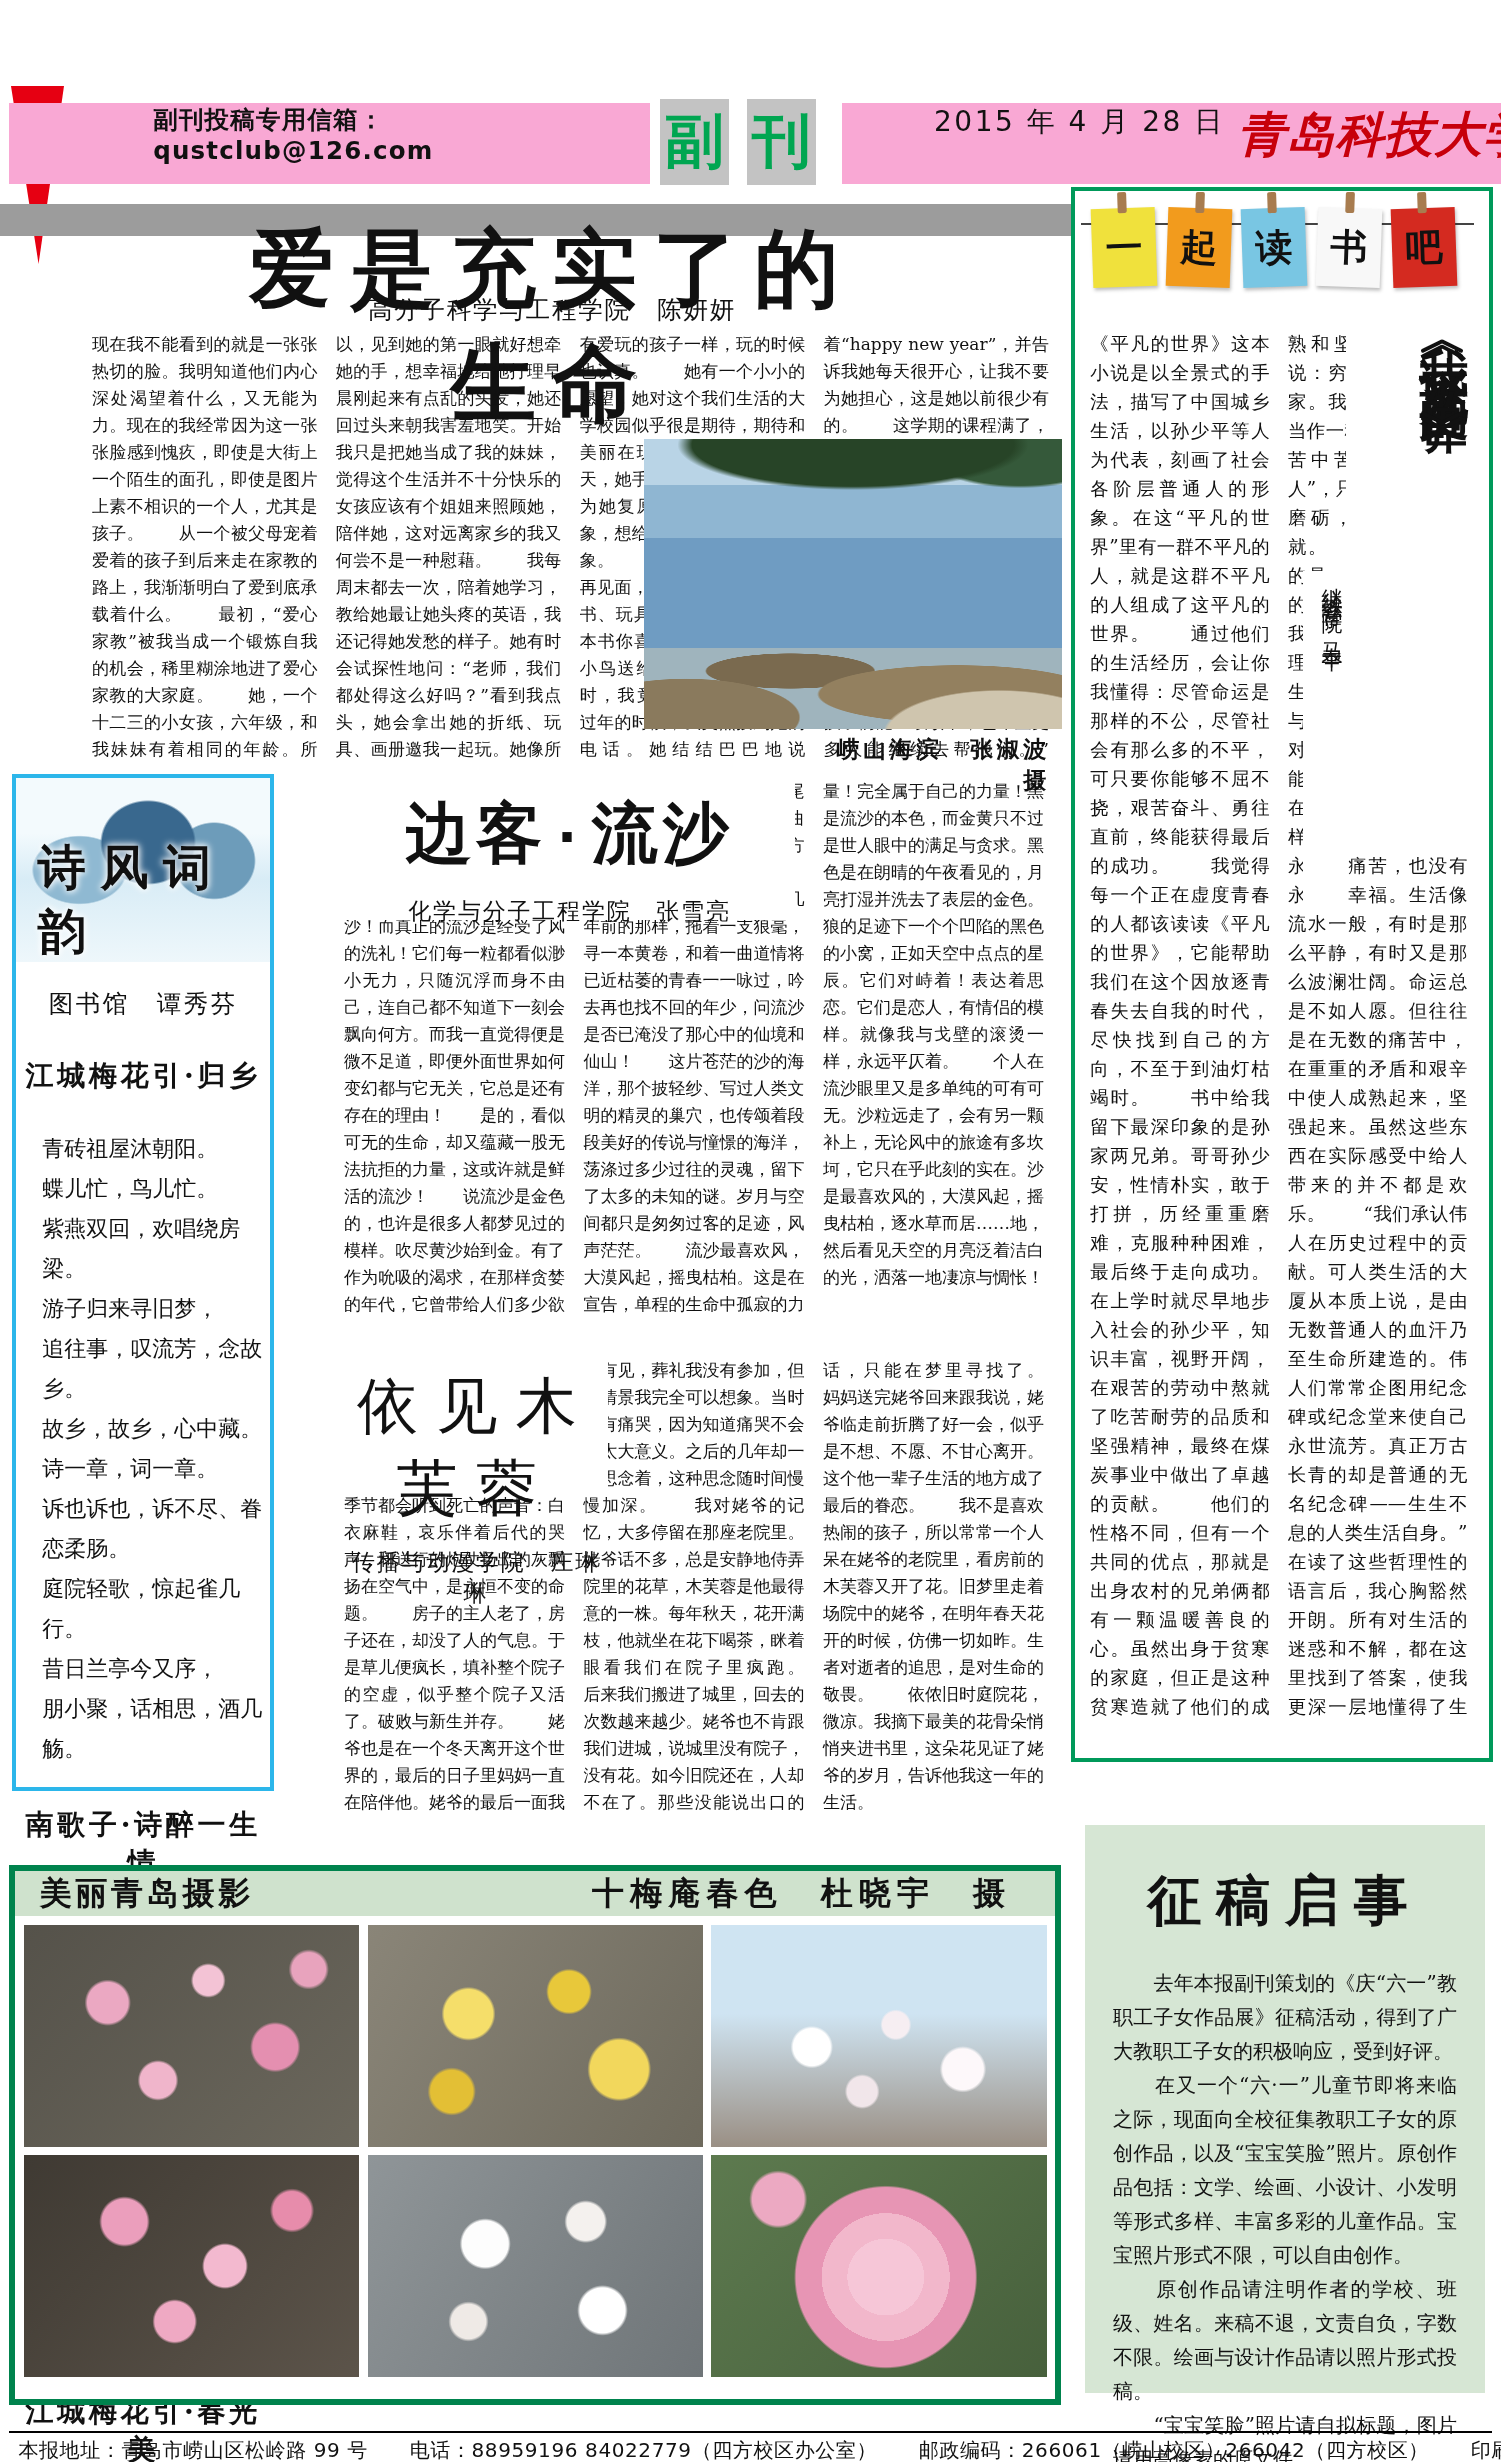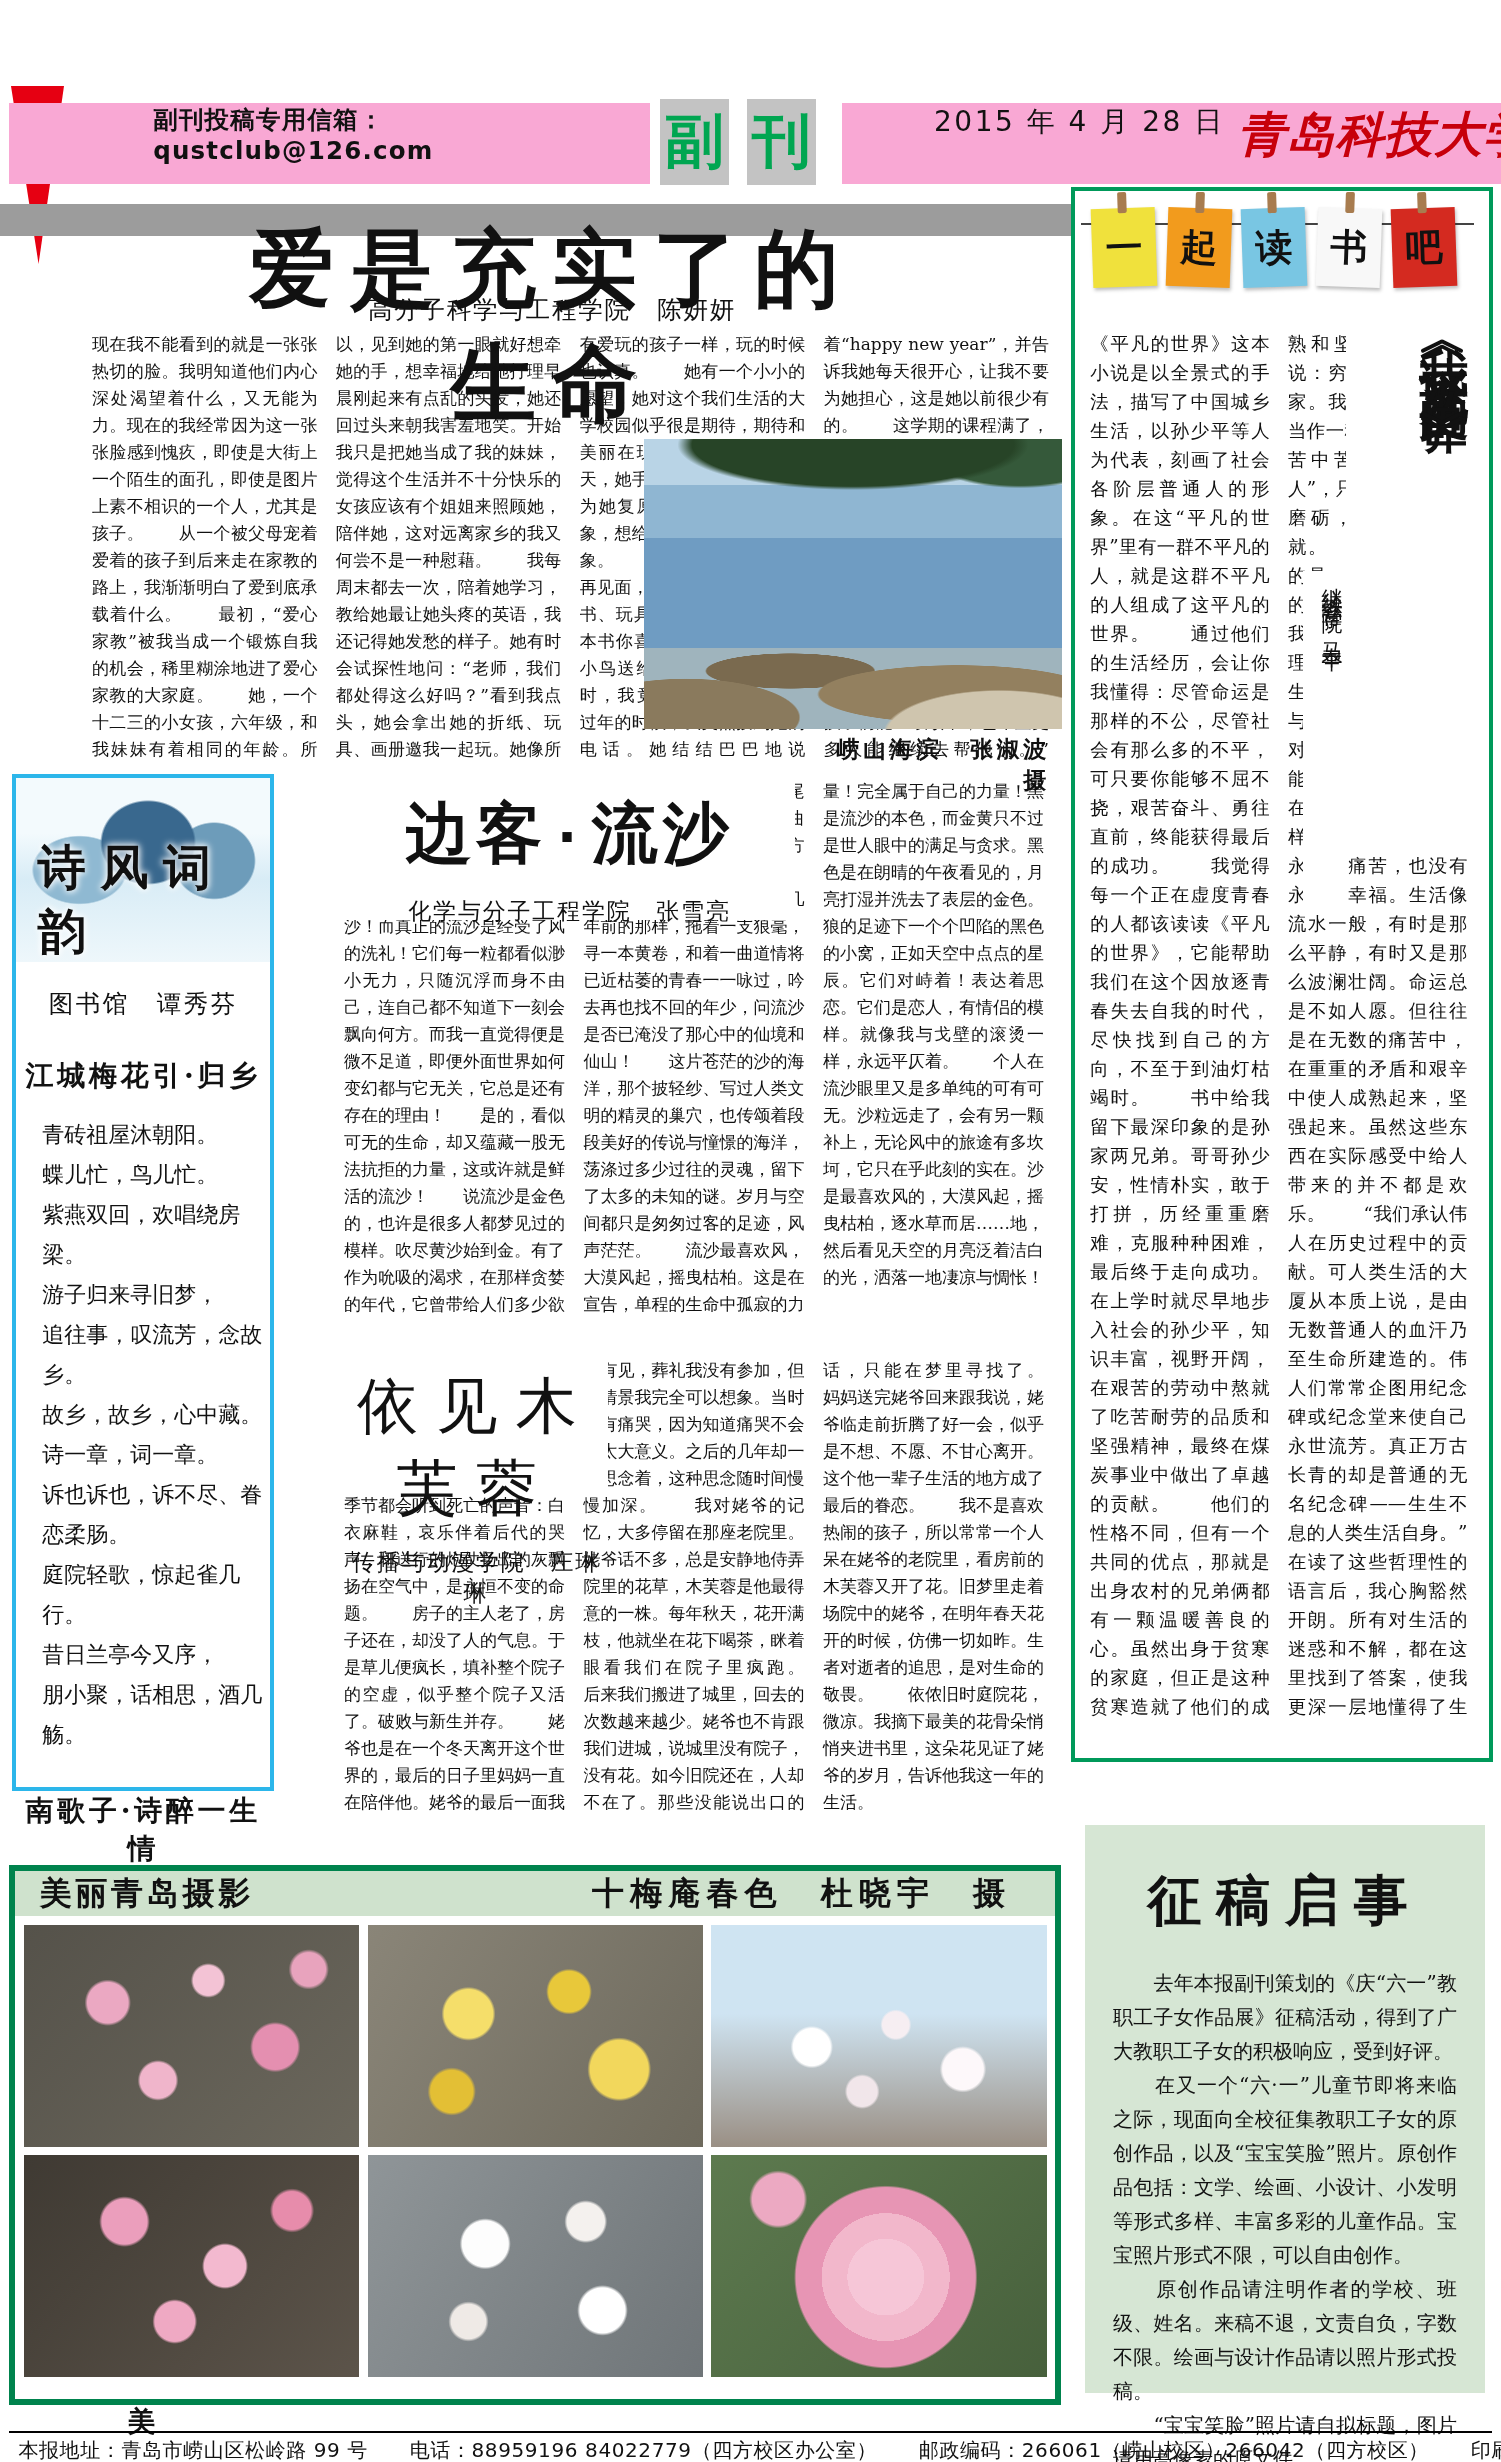--- a/index.html
+++ b/index.html
@@ -39,21 +39,21 @@
   .poetry-box{border:4.9px solid #2cb6ea;background:#fff;}
   .poetry-banner{position:relative;height:184px;overflow:hidden;background:
       radial-gradient(ellipse 45% 55% at 52% 35%, #39688e 0 40%, transparent 42%),
       radial-gradient(ellipse 35% 45% at 78% 45%, #6d9cba 0 45%, transparent 47%),
       radial-gradient(ellipse 40% 40% at 25% 50%, #8fb9d2 0 45%, transparent 47%),
       linear-gradient(#f3fafd 0 30%, #d8ecf6 55%, #eef7fb 100%);}
   .poetry-banner .cal{position:absolute;left:21.5px;top:58px;font-size:48px;font-weight:bold;
       letter-spacing:14.7px;color:#101010;text-shadow:0 0 6.1px #fff,0 0 8.6px #fff;}
   .poem-byline{font-size:24.5px;text-align:center;letter-spacing:2.5px;margin-top:24.5px;}
   .poem-title{font-size:28px;font-weight:bold;text-align:center;letter-spacing:3.7px;margin-top:37px;}
-  .poem-lines{font-size:22px;line-height:40px;white-space:pre-line;padding-left:26px;margin-top:20px;}
+  .poem-lines{font-size:22px;line-height:40px;white-space:pre-line;padding-left:26px;margin-top:34px;}
   
   .sand-titleblock,.hib-titleblock{background:#fff;text-align:center;}
   .sand-title{font-size:66px;font-weight:900;font-family:Liberation Mono, monospace;letter-spacing:4.9px;}
   .hib-title{font-size:61px;font-weight:400;letter-spacing:18.4px;}
   .essay-byline{font-size:23px;letter-spacing:1.8px;margin-top:17px;}
   
   .reading-box{border:4.9px solid #00995a;background:#fff;}
   .rope{position:absolute;left:6.1px;top:32px;width:393px;height:1.8px;background:#444;}
   .notes{position:absolute;left:17px;top:17px;display:flex;gap:11px;}
   .note{width:64px;height:79px;display:flex;align-items:center;justify-content:center;

